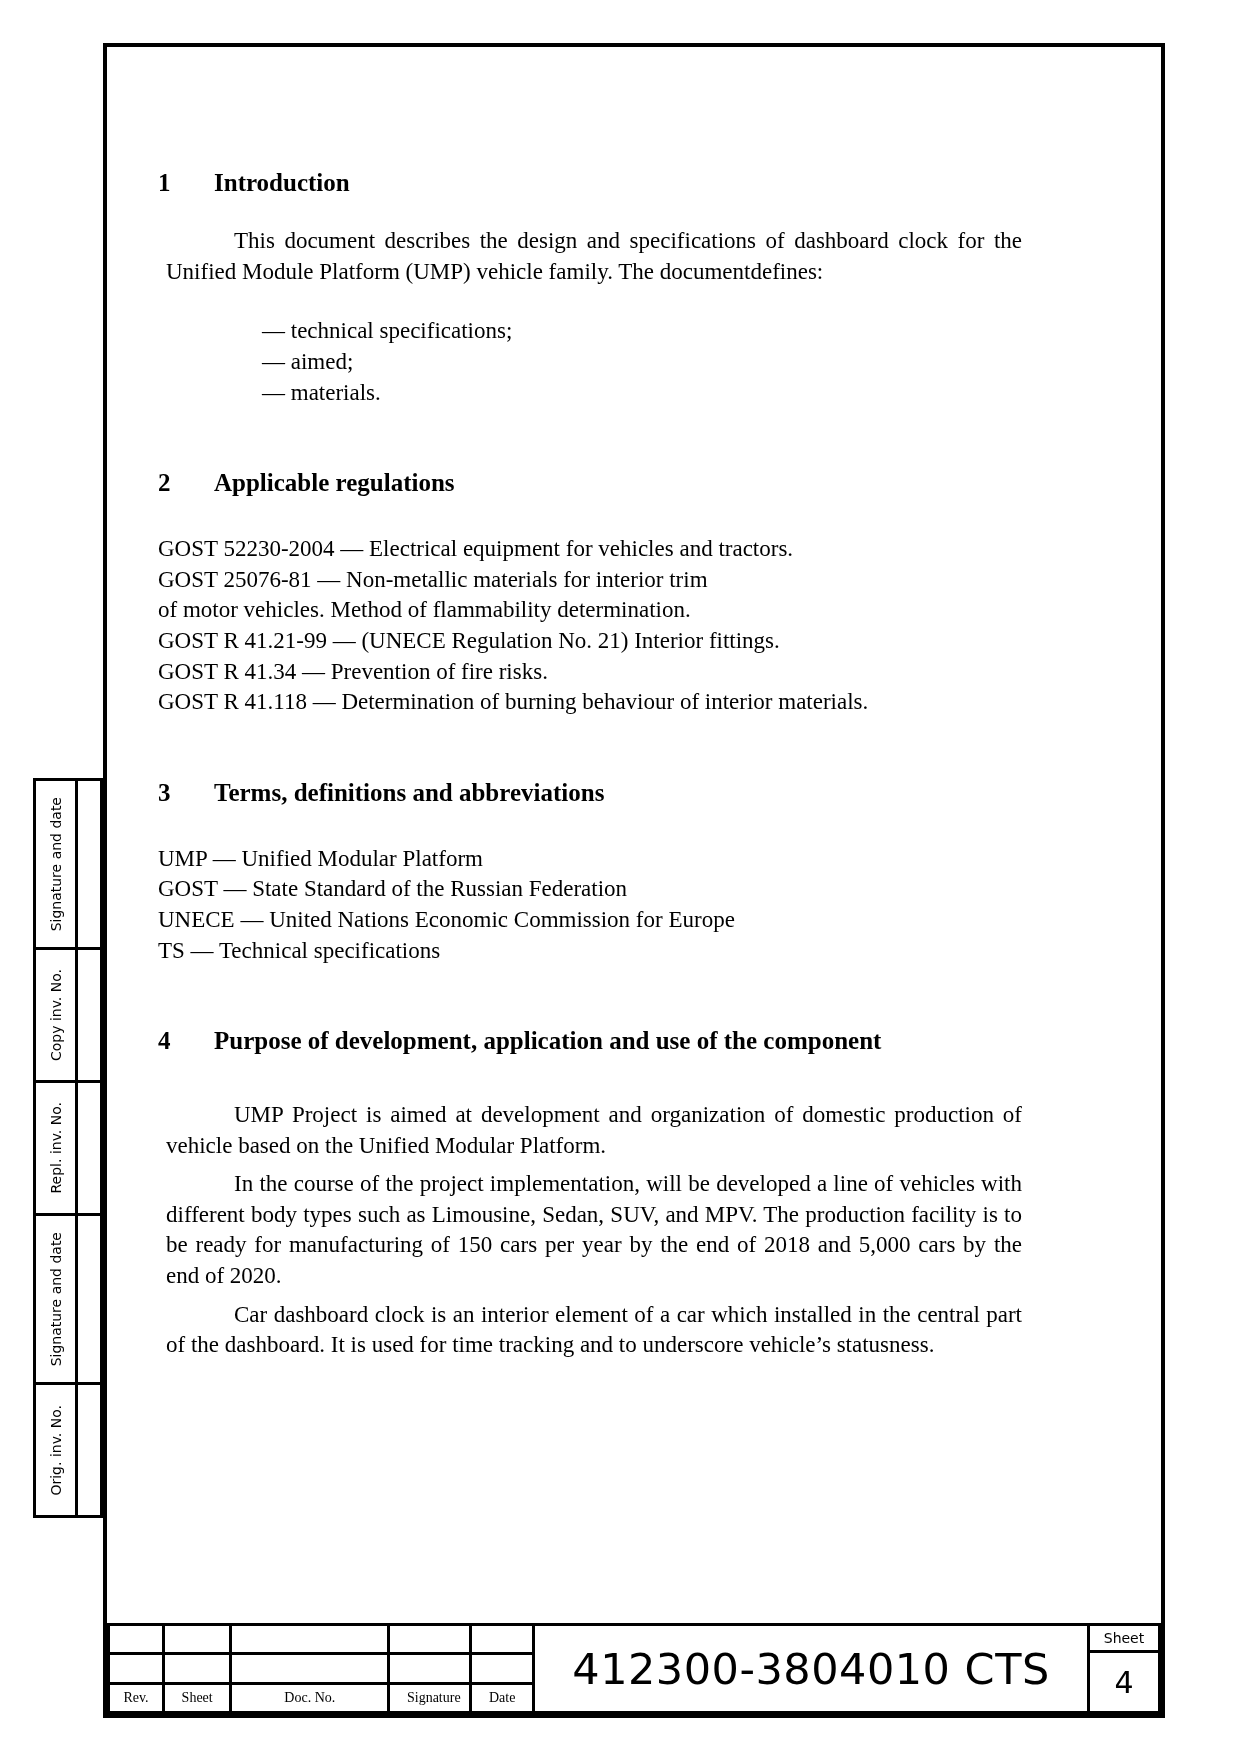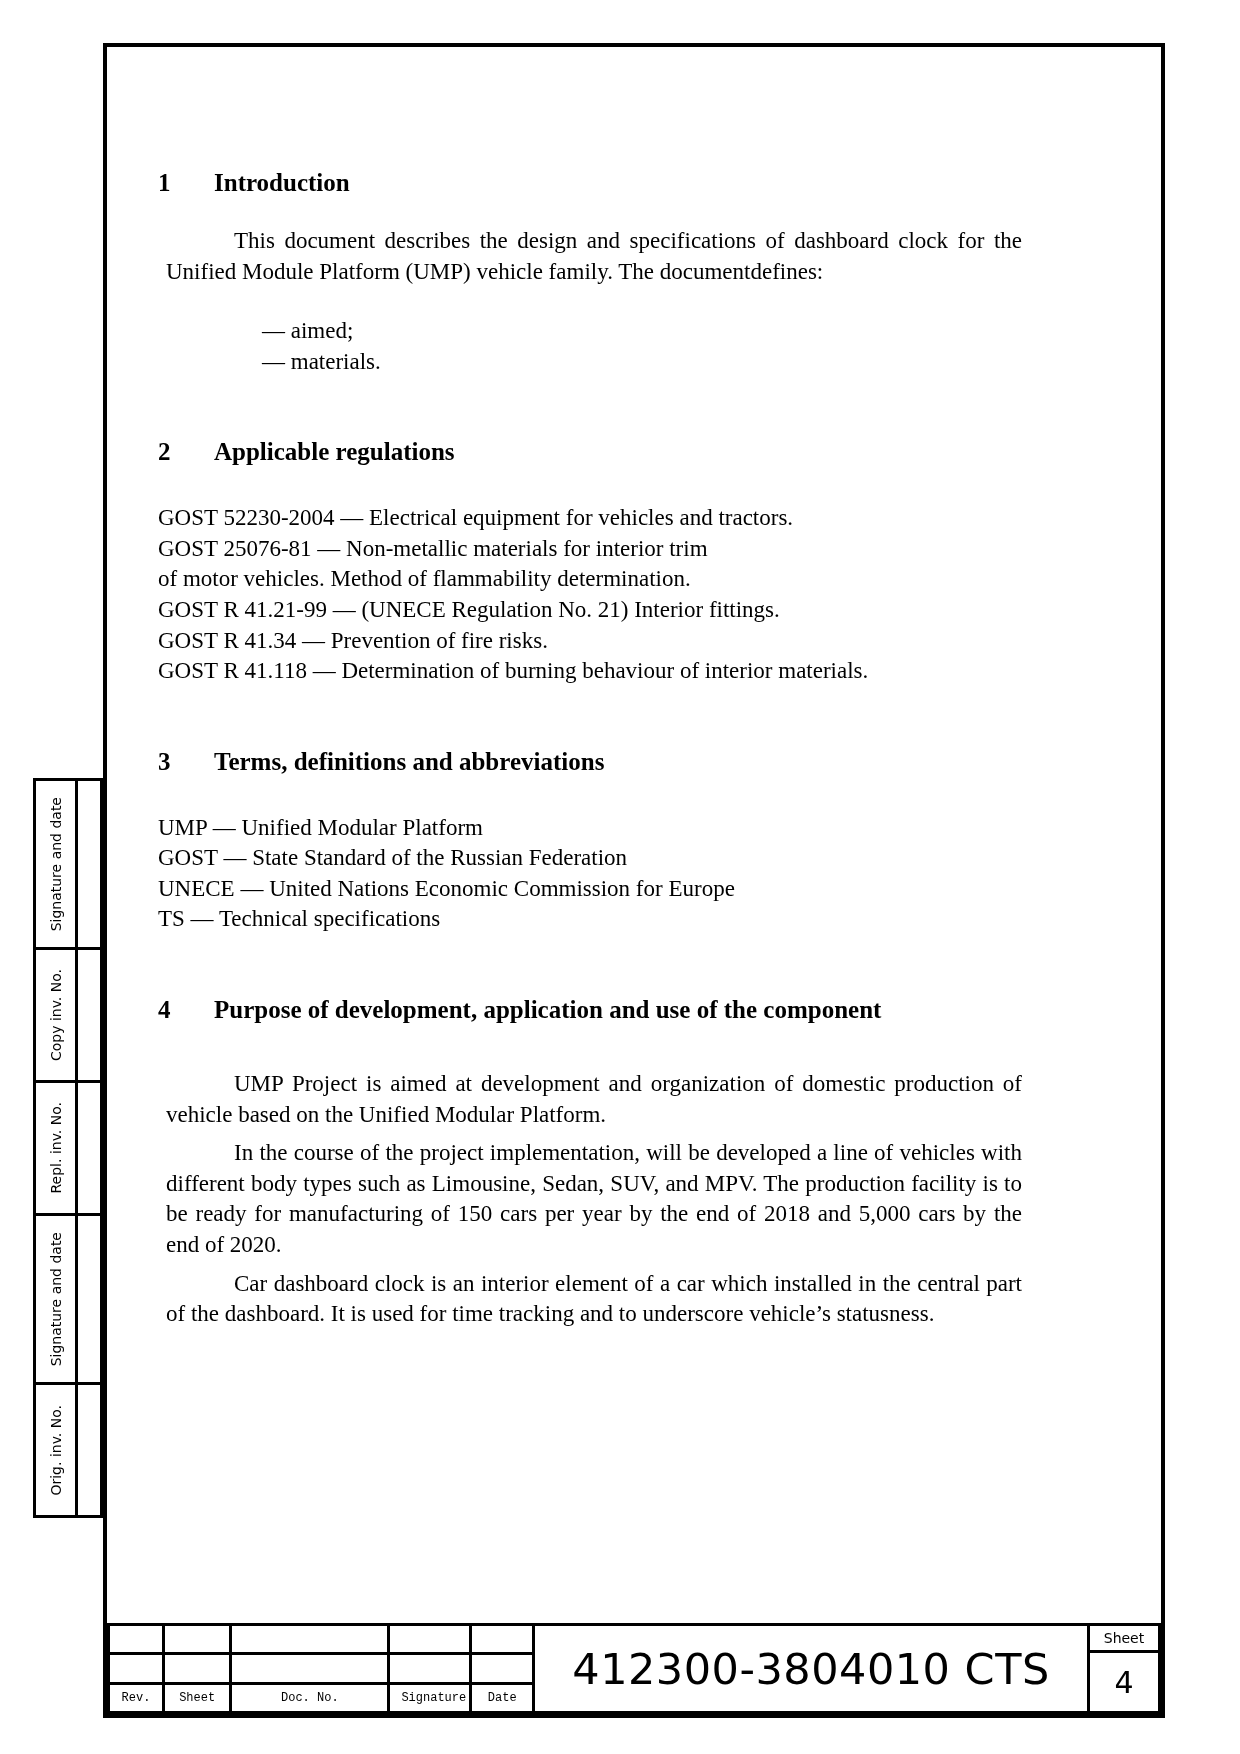--- a/index.html
+++ b/index.html
@@ -153,22 +153,22 @@
     border-bottom: 3px solid #000;
     box-sizing: border-box;
   }
   .tb-row:last-child { border-bottom: none; }
   .tb-cell {
     border-right: 3px solid #000;
     box-sizing: border-box;
     display: flex;
     align-items: center;
     justify-content: center;
-    font-family: Liberation Mono, monospace;
-    font-size: 12px;
+    font-family: Liberation Serif, serif;
+    font-size: 14px;
     overflow: hidden;
     white-space: nowrap;
   }
   .c-rev   { width: 57px; }
   .c-sheet { width: 70px; }
   .c-doc   { width: 164px; }
   .c-sign  { width: 85px; padding-left: 8px; }
   .c-date  { width: 62px; border-right: none; }
 
   .tb-docnum {
@@ -253,20 +253,21 @@
   <div class="content">
 
     <h2 class="sec-heading">
       <span class="num">1</span>
       <span class="txt">Introduction</span>
     </h2>
     <div class="gap-s"></div>
     <p class="body just">This document describes the design and specifications of dashboard clock for the Unified Module Platform (UMP) vehicle family. The documentdefines:</p>
     <div class="gap-s"></div>
     <div class="dash-list">
+      <div>— technical specifications;</div>
       <div>— aimed;</div>
       <div>— materials.</div>
     </div>
 
     <div class="gap-xl"></div>
 
     <h2 class="sec-heading">
       <span class="num">2</span>
       <span class="txt">Applicable regulations</span>
     </h2>

